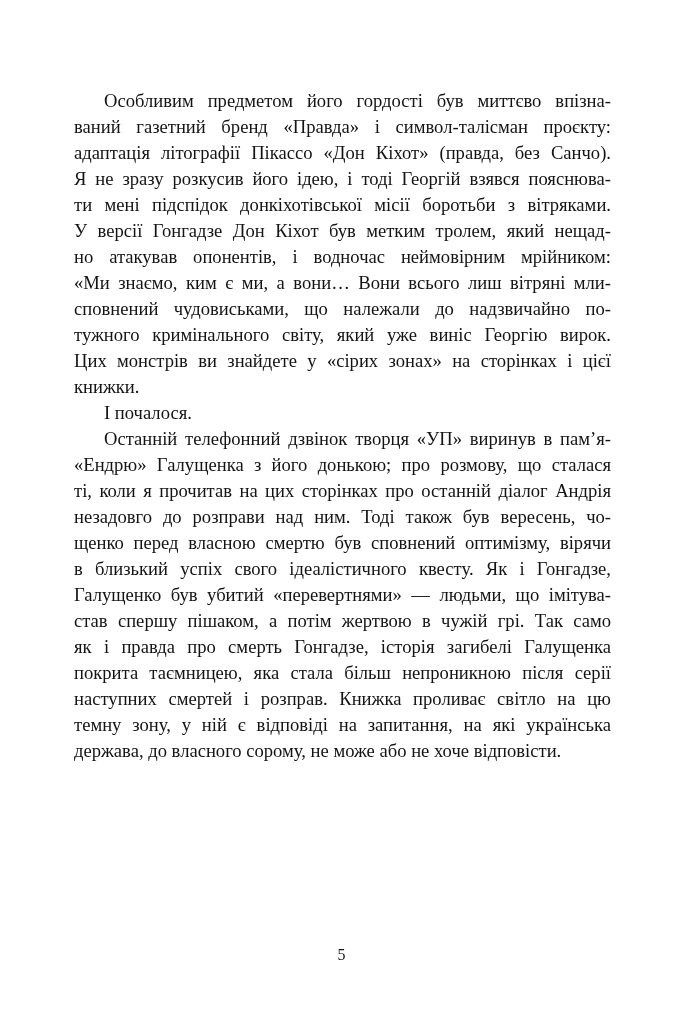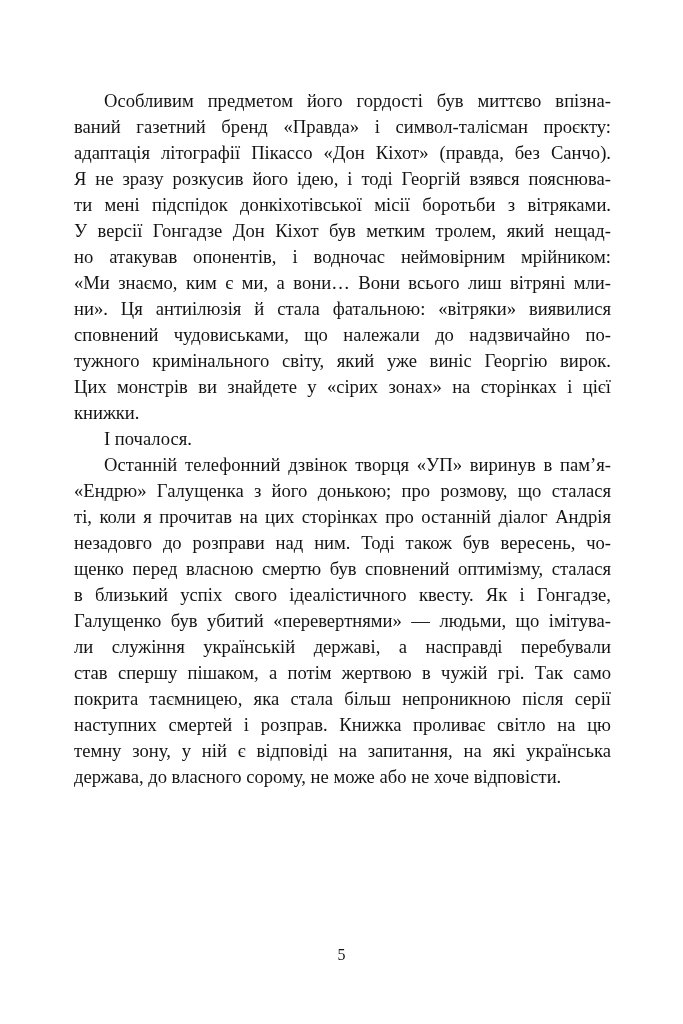--- a/index.html
+++ b/index.html
@@ -56,39 +56,38 @@
   <div class="text-block">
       <div class="paragraph">
         <div class="line first">Особливим предметом його гордості був миттєво впізна-</div>
         <div class="line">ваний газетний бренд «Правда» і символ-талісман проєкту:</div>
         <div class="line">адаптація літографії Пікассо «Дон Кіхот» (правда, без Санчо).</div>
         <div class="line">Я не зразу розкусив його ідею, і тоді Георгій взявся пояснюва-</div>
         <div class="line">ти мені підспідок донкіхотівської місії боротьби з вітряками.</div>
         <div class="line">У версії Гонгадзе Дон Кіхот був метким тролем, який нещад-</div>
         <div class="line">но атакував опонентів, і водночас неймовірним мрійником:</div>
         <div class="line">«Ми знаємо, ким є ми, а вони… Вони всього лиш вітряні мли-</div>
-        <div class="line">ни». Ця антиілюзія й стала фатальною: «вітряки» виявилися</div>
         <div class="line">сповнений чудовиськами, що належали до надзвичайно по-</div>
         <div class="line">тужного кримінального світу, який уже виніс Георгію вирок.</div>
         <div class="line">Цих монстрів ви знайдете у «сірих зонах» на сторінках і цієї</div>
         <div class="line last">книжки.</div>
       </div>
       <div class="paragraph">
         <div class="line first last">І почалося.</div>
       </div>
       <div class="paragraph">
         <div class="line first">Останній телефонний дзвінок творця «УП» виринув в пам’я-</div>
         <div class="line">«Ендрю» Галущенка з його донькою; про розмову, що сталася</div>
         <div class="line">ті, коли я прочитав на цих сторінках про останній діалог Андрія</div>
         <div class="line">незадовго до розправи над ним. Тоді також був вересень, чо-</div>
-        <div class="line">щенко перед власною смертю був сповнений оптимізму, сталася</div>
+        <div class="line">щенко перед власною смертю був сповнений оптимізму, вірячи</div>
         <div class="line">в близький успіх свого ідеалістичного квесту. Як і Гонгадзе,</div>
         <div class="line">Галущенко був убитий «перевертнями» — людьми, що імітува-</div>
-        <div class="line">ли служіння українській державі, а насправді перебували</div>
         <div class="line">став спершу пішаком, а потім жертвою в чужій грі. Так само</div>
+        <div class="line">як і правда про смерть Гонгадзе, історія загибелі Галущенка</div>
         <div class="line">покрита таємницею, яка стала більш непроникною після серії</div>
         <div class="line">наступних смертей і розправ. Книжка проливає світло на цю</div>
         <div class="line">темну зону, у ній є відповіді на запитання, на які українська</div>
         <div class="line last">держава, до власного сорому, не може або не хоче відповісти.</div>
       </div>
     </div>
   <div class="page-number">5</div>
 </div>
 
 </body></html>

